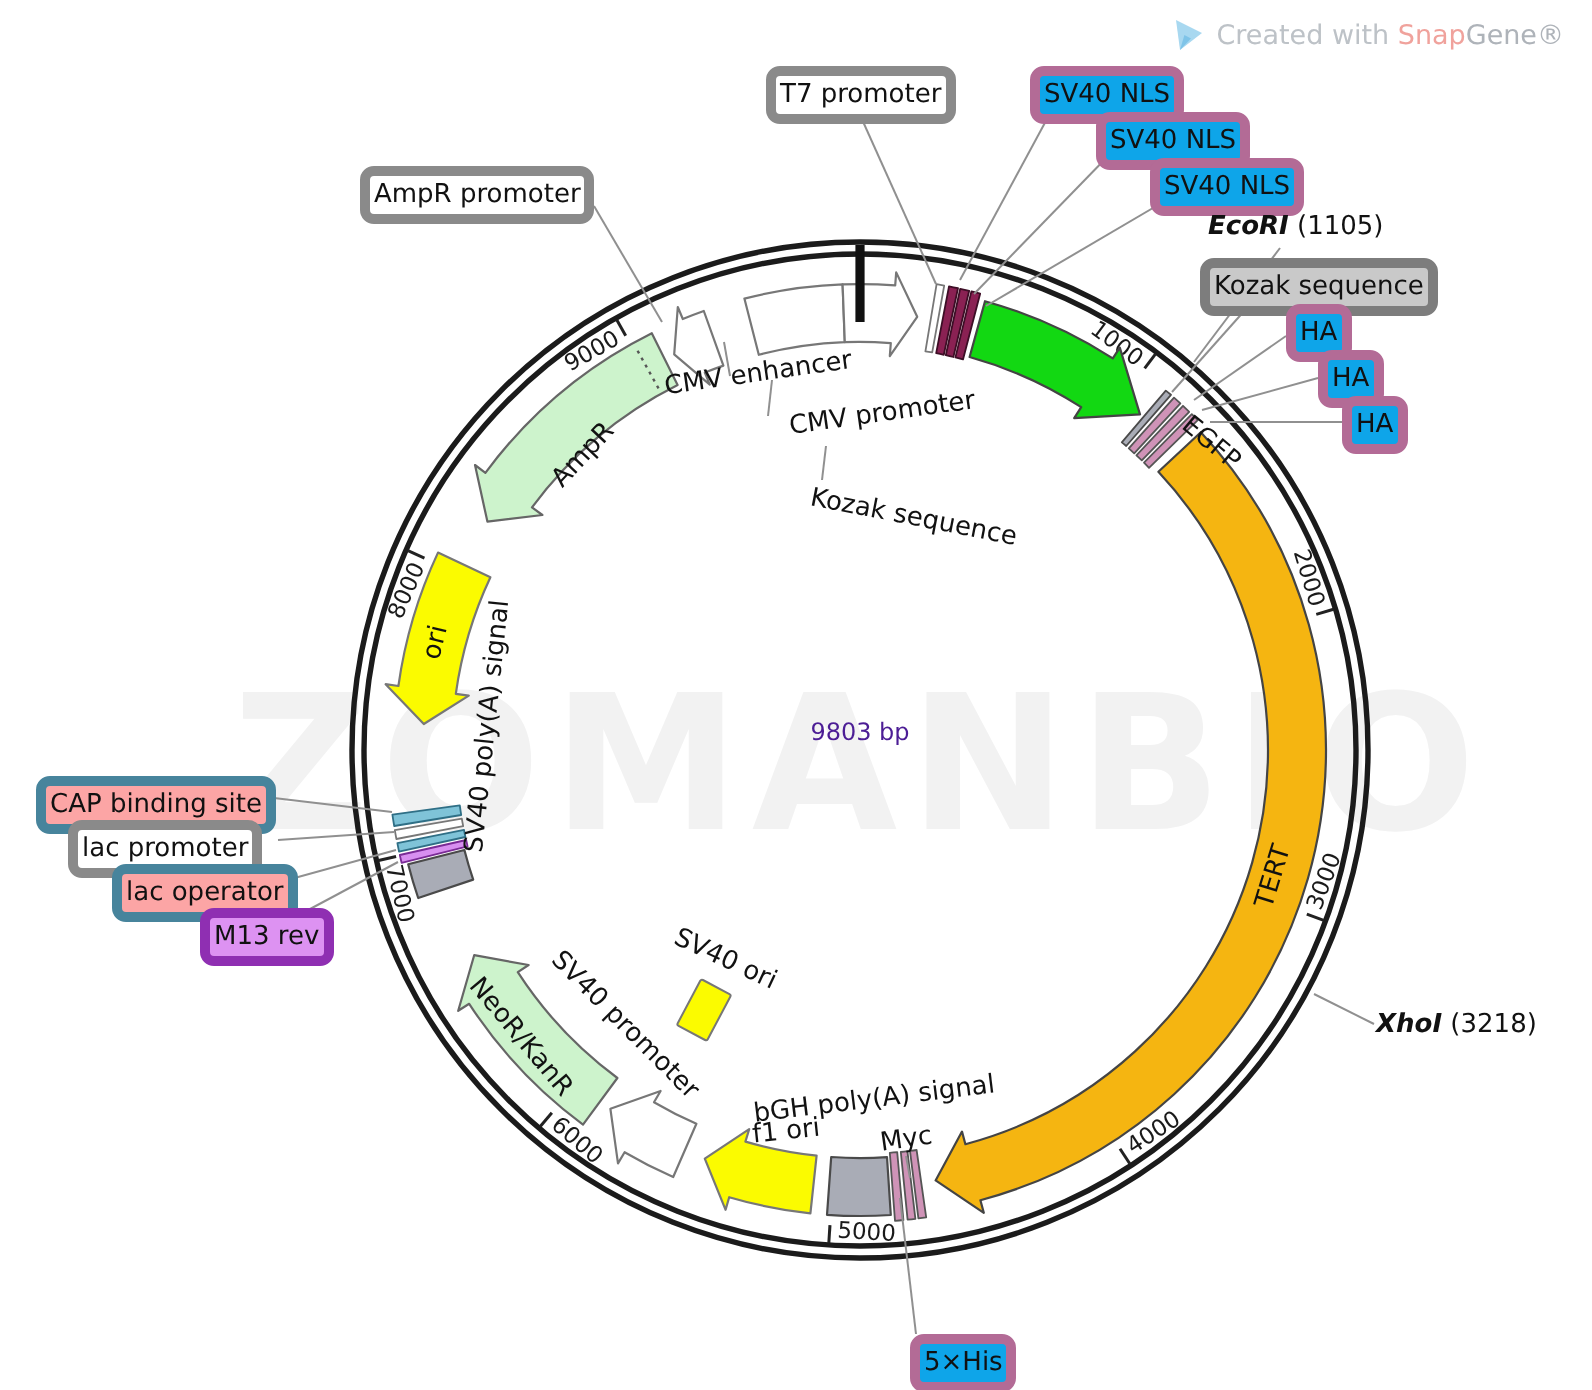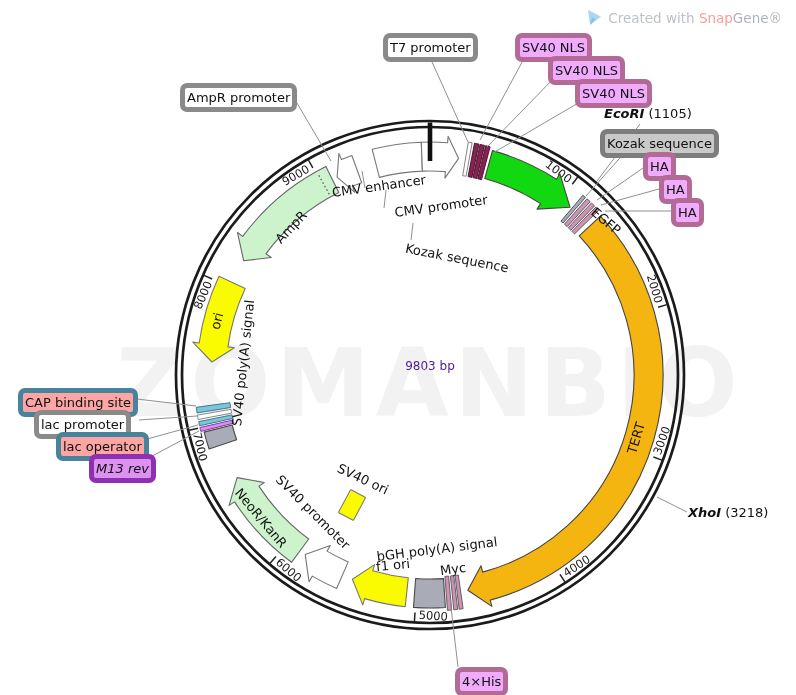--- a/index.html
+++ b/index.html
@@ -6,21 +6,21 @@
   .stage{position:relative;width:796px;height:695px;background:#ffffff;overflow:hidden;
          font-family:"DejaVu Sans","Liberation Sans",sans-serif;}
   .watermark{position:absolute;left:430px;top:383px;transform:translate(-50%,-50%);
              font-size:94px;font-weight:bold;letter-spacing:6px;color:#f2f2f2;
              white-space:nowrap;z-index:0;user-select:none;}
   #map{position:absolute;left:0;top:0;z-index:1;}
   #labels{position:absolute;left:0;top:0;width:100%;height:100%;z-index:2;}
   .lbl{position:absolute;font-size:13px;color:#111;padding:1px 2px;border-radius:7px;
        border:5px solid #a3a3a3;white-space:nowrap;line-height:17px;}
   .lbl.white{background:#ffffff;border-color:#8a8a8a;}
-  .lbl.pink{background:#f0abfc;border-color:#b36b96;text-align:right;}
+  .lbl.pink{background:#0ea5e9;border-color:#b36b96;text-align:right;}
   .lbl.teal{background:#fca5a5;border-color:#47849c;}
   .lbl.purple{background:#dd92f2;border-color:#8f2fb2;}
   .lbl.gray{background:#c9c9c9;border-color:#7d7d7d;}
   .site{position:absolute;font-size:13px;color:#111;white-space:nowrap;z-index:2;}
   .site .enz{font-weight:bold;font-style:italic;}
   .site .pos{font-weight:normal;text-align:right;}
   .title-block{position:absolute;left:430px;top:356px;transform:translateX(-50%);
                text-align:center;z-index:2;}
   .title-block .t{font-size:17.5px;color:#111;letter-spacing:0.2px;white-space:nowrap;}
   .title-block .s{font-size:12px;color:#4c1d95;margin-top:3px;}
@@ -128,25 +128,25 @@
 
   <div id="labels">
       <div class="lbl white" style="left: 383px; top: 33px;">T7 promoter</div>
       <div class="lbl pink" style="left: 515px; top: 33px;">SV40 NLS</div>
       <div class="lbl pink" style="left: 548px; top: 56px;">SV40 NLS</div>
       <div class="lbl pink" style="left: 575px; top: 79px;">SV40 NLS</div>
       <div class="lbl gray" style="left: 600px; top: 129px;">Kozak sequence</div>
       <div class="lbl pink" style="left: 643px; top: 152px;">HA</div>
       <div class="lbl pink" style="left: 659px; top: 175px;">HA</div>
       <div class="lbl pink" style="left: 671px; top: 198px;">HA</div>
-      <div class="lbl pink" style="left: 455px; top: 667px;">4×His</div>
+      <div class="lbl pink" style="left: 455px; top: 667px;">5×His</div>
       <div class="lbl teal" style="left: 18px; top: 388px;">CAP binding site</div>
       <div class="lbl white" style="left: 34px; top: 410px;">lac promoter</div>
       <div class="lbl teal" style="left: 56px; top: 432px;">lac operator</div>
-      <div class="lbl purple" style="left: 89px; top: 454px; font-style: italic;">M13 rev</div>
+      <div class="lbl purple" style="left: 100px; top: 454px;">M13 rev</div>
       <div class="lbl white" style="left: 180px; top: 83px;">AmpR promoter</div>
       <div class="site" style="left: 604px; top: 106px;"><span class="enz">EcoRI</span><span class="pos"> (1105)</span></div>
       <div class="site" style="left: 688px; top: 505px;"><span class="enz">XhoI</span><span class="pos"> (3218)</span></div>
     </div>
 
   <div class="title-block">
     <div class="s">9803 bp</div>
   </div>
 
   <div class="attrib">

